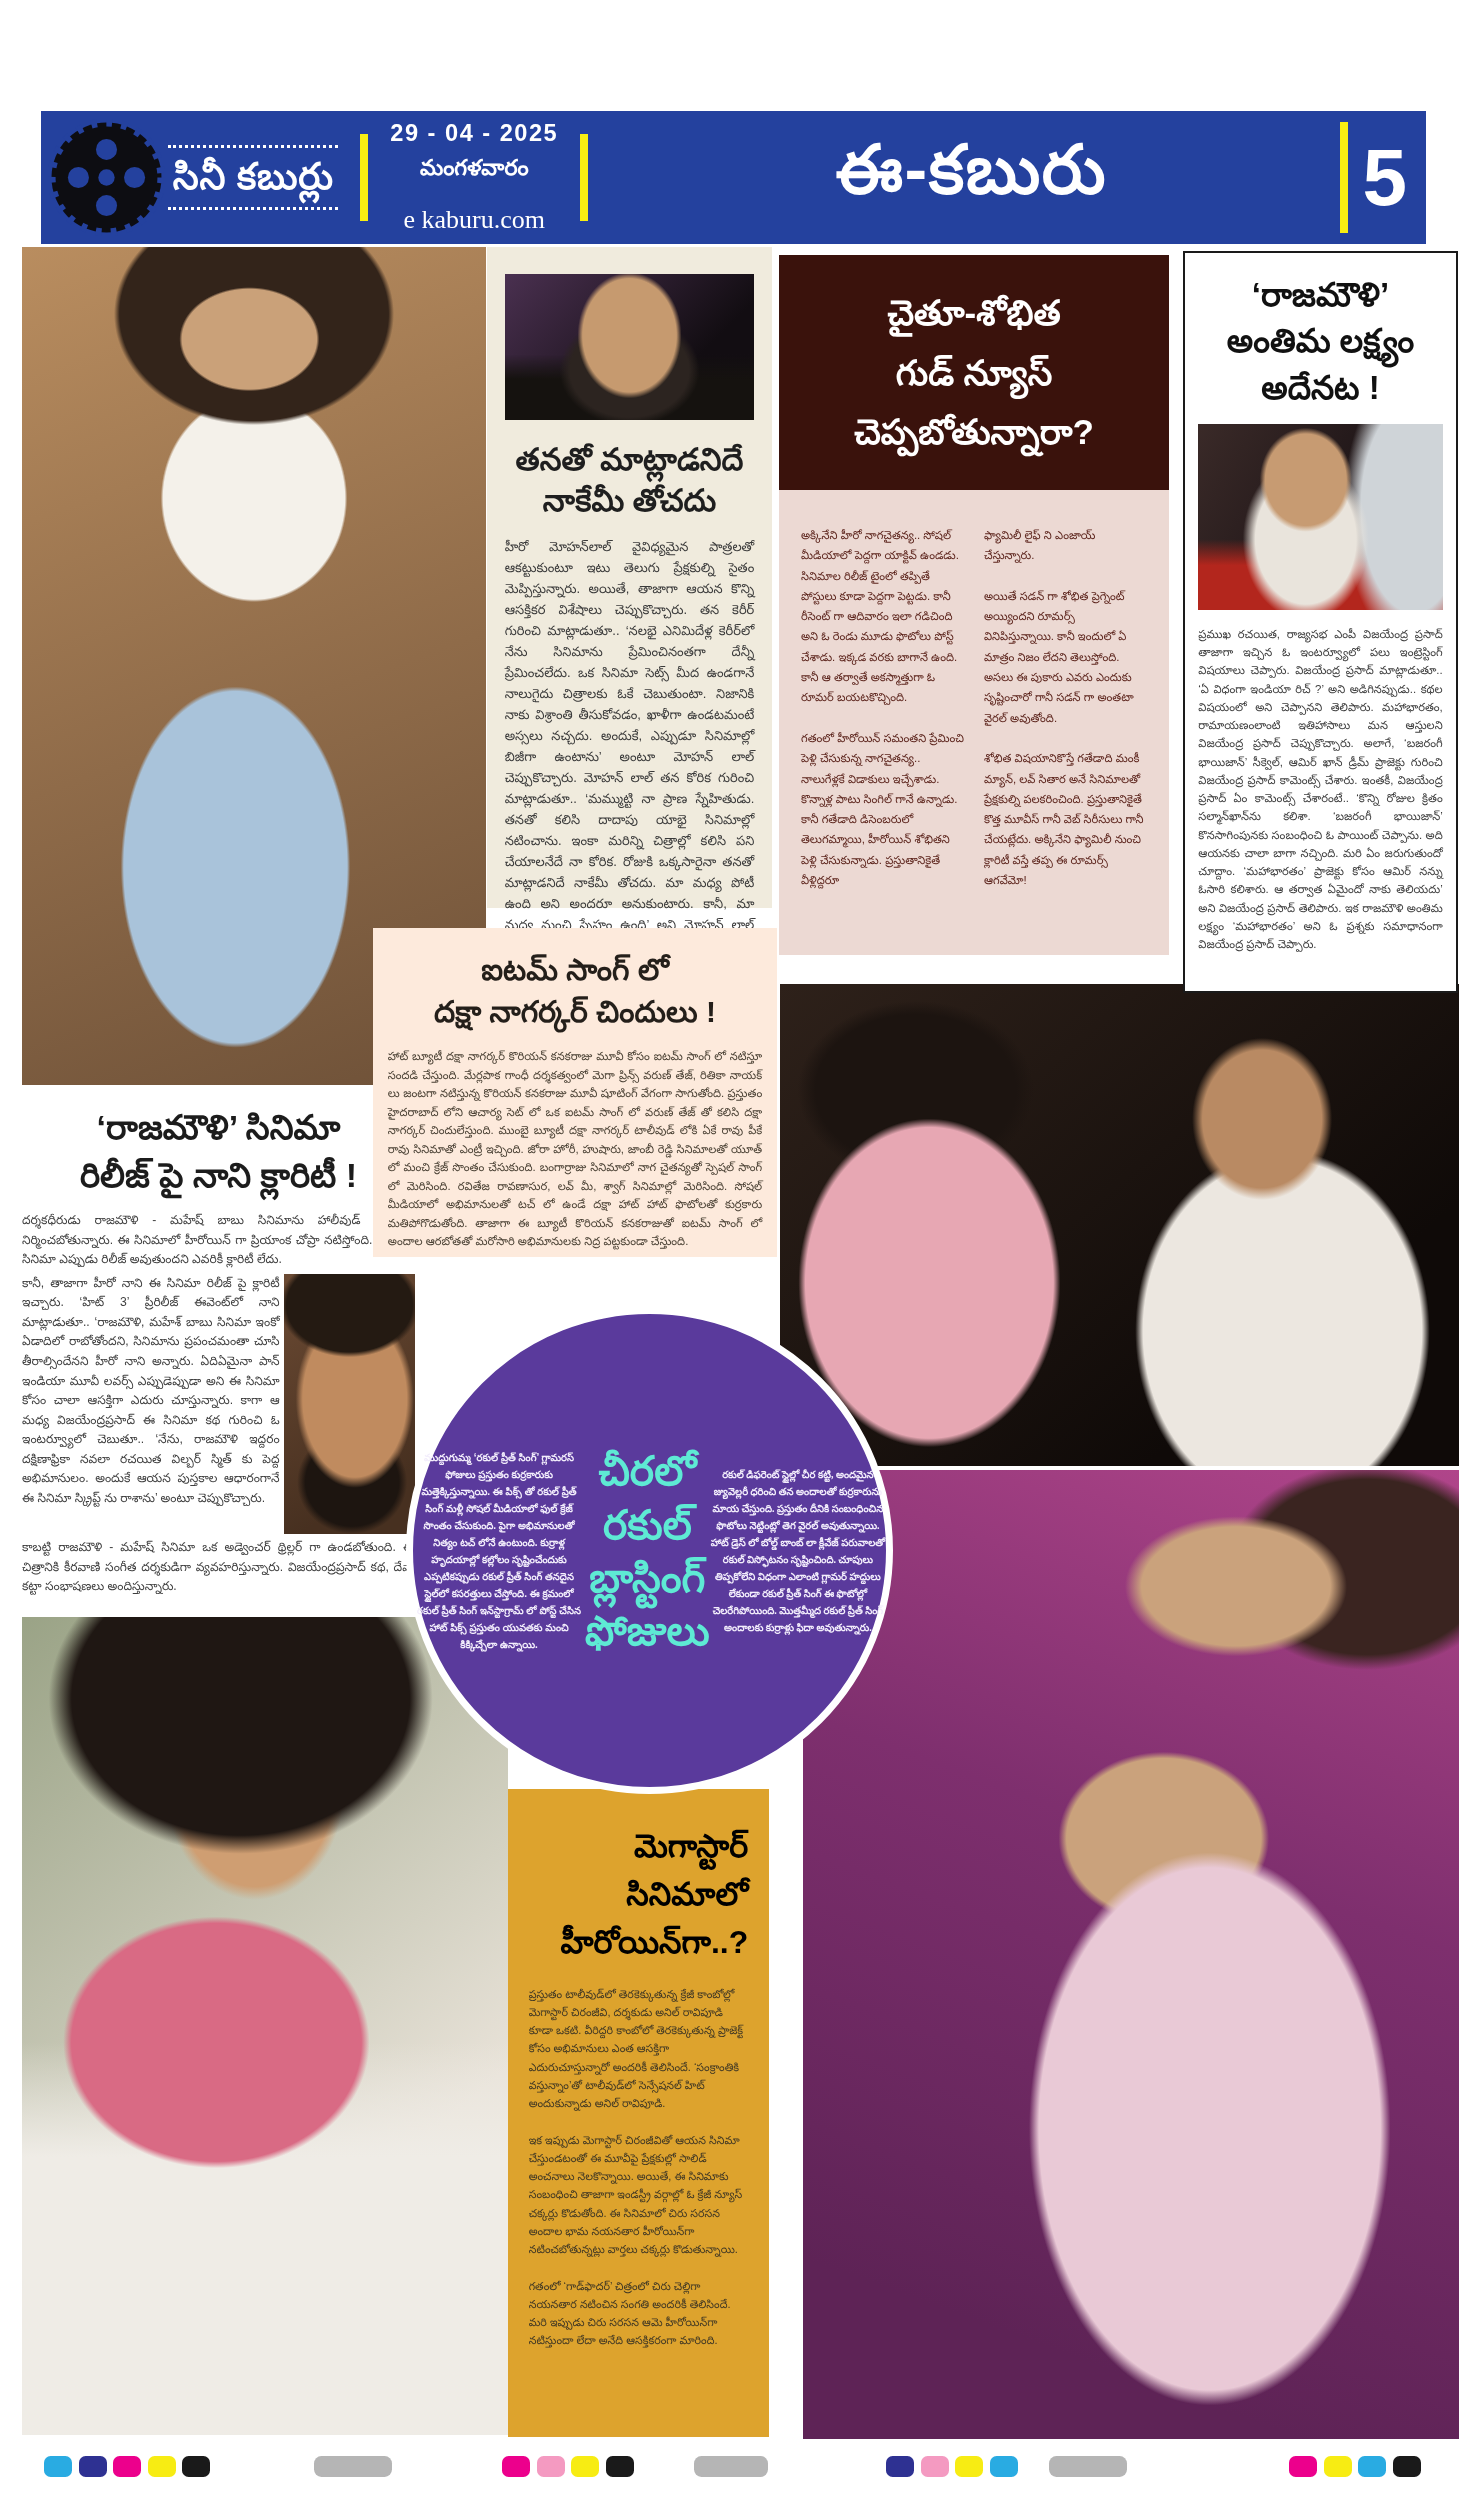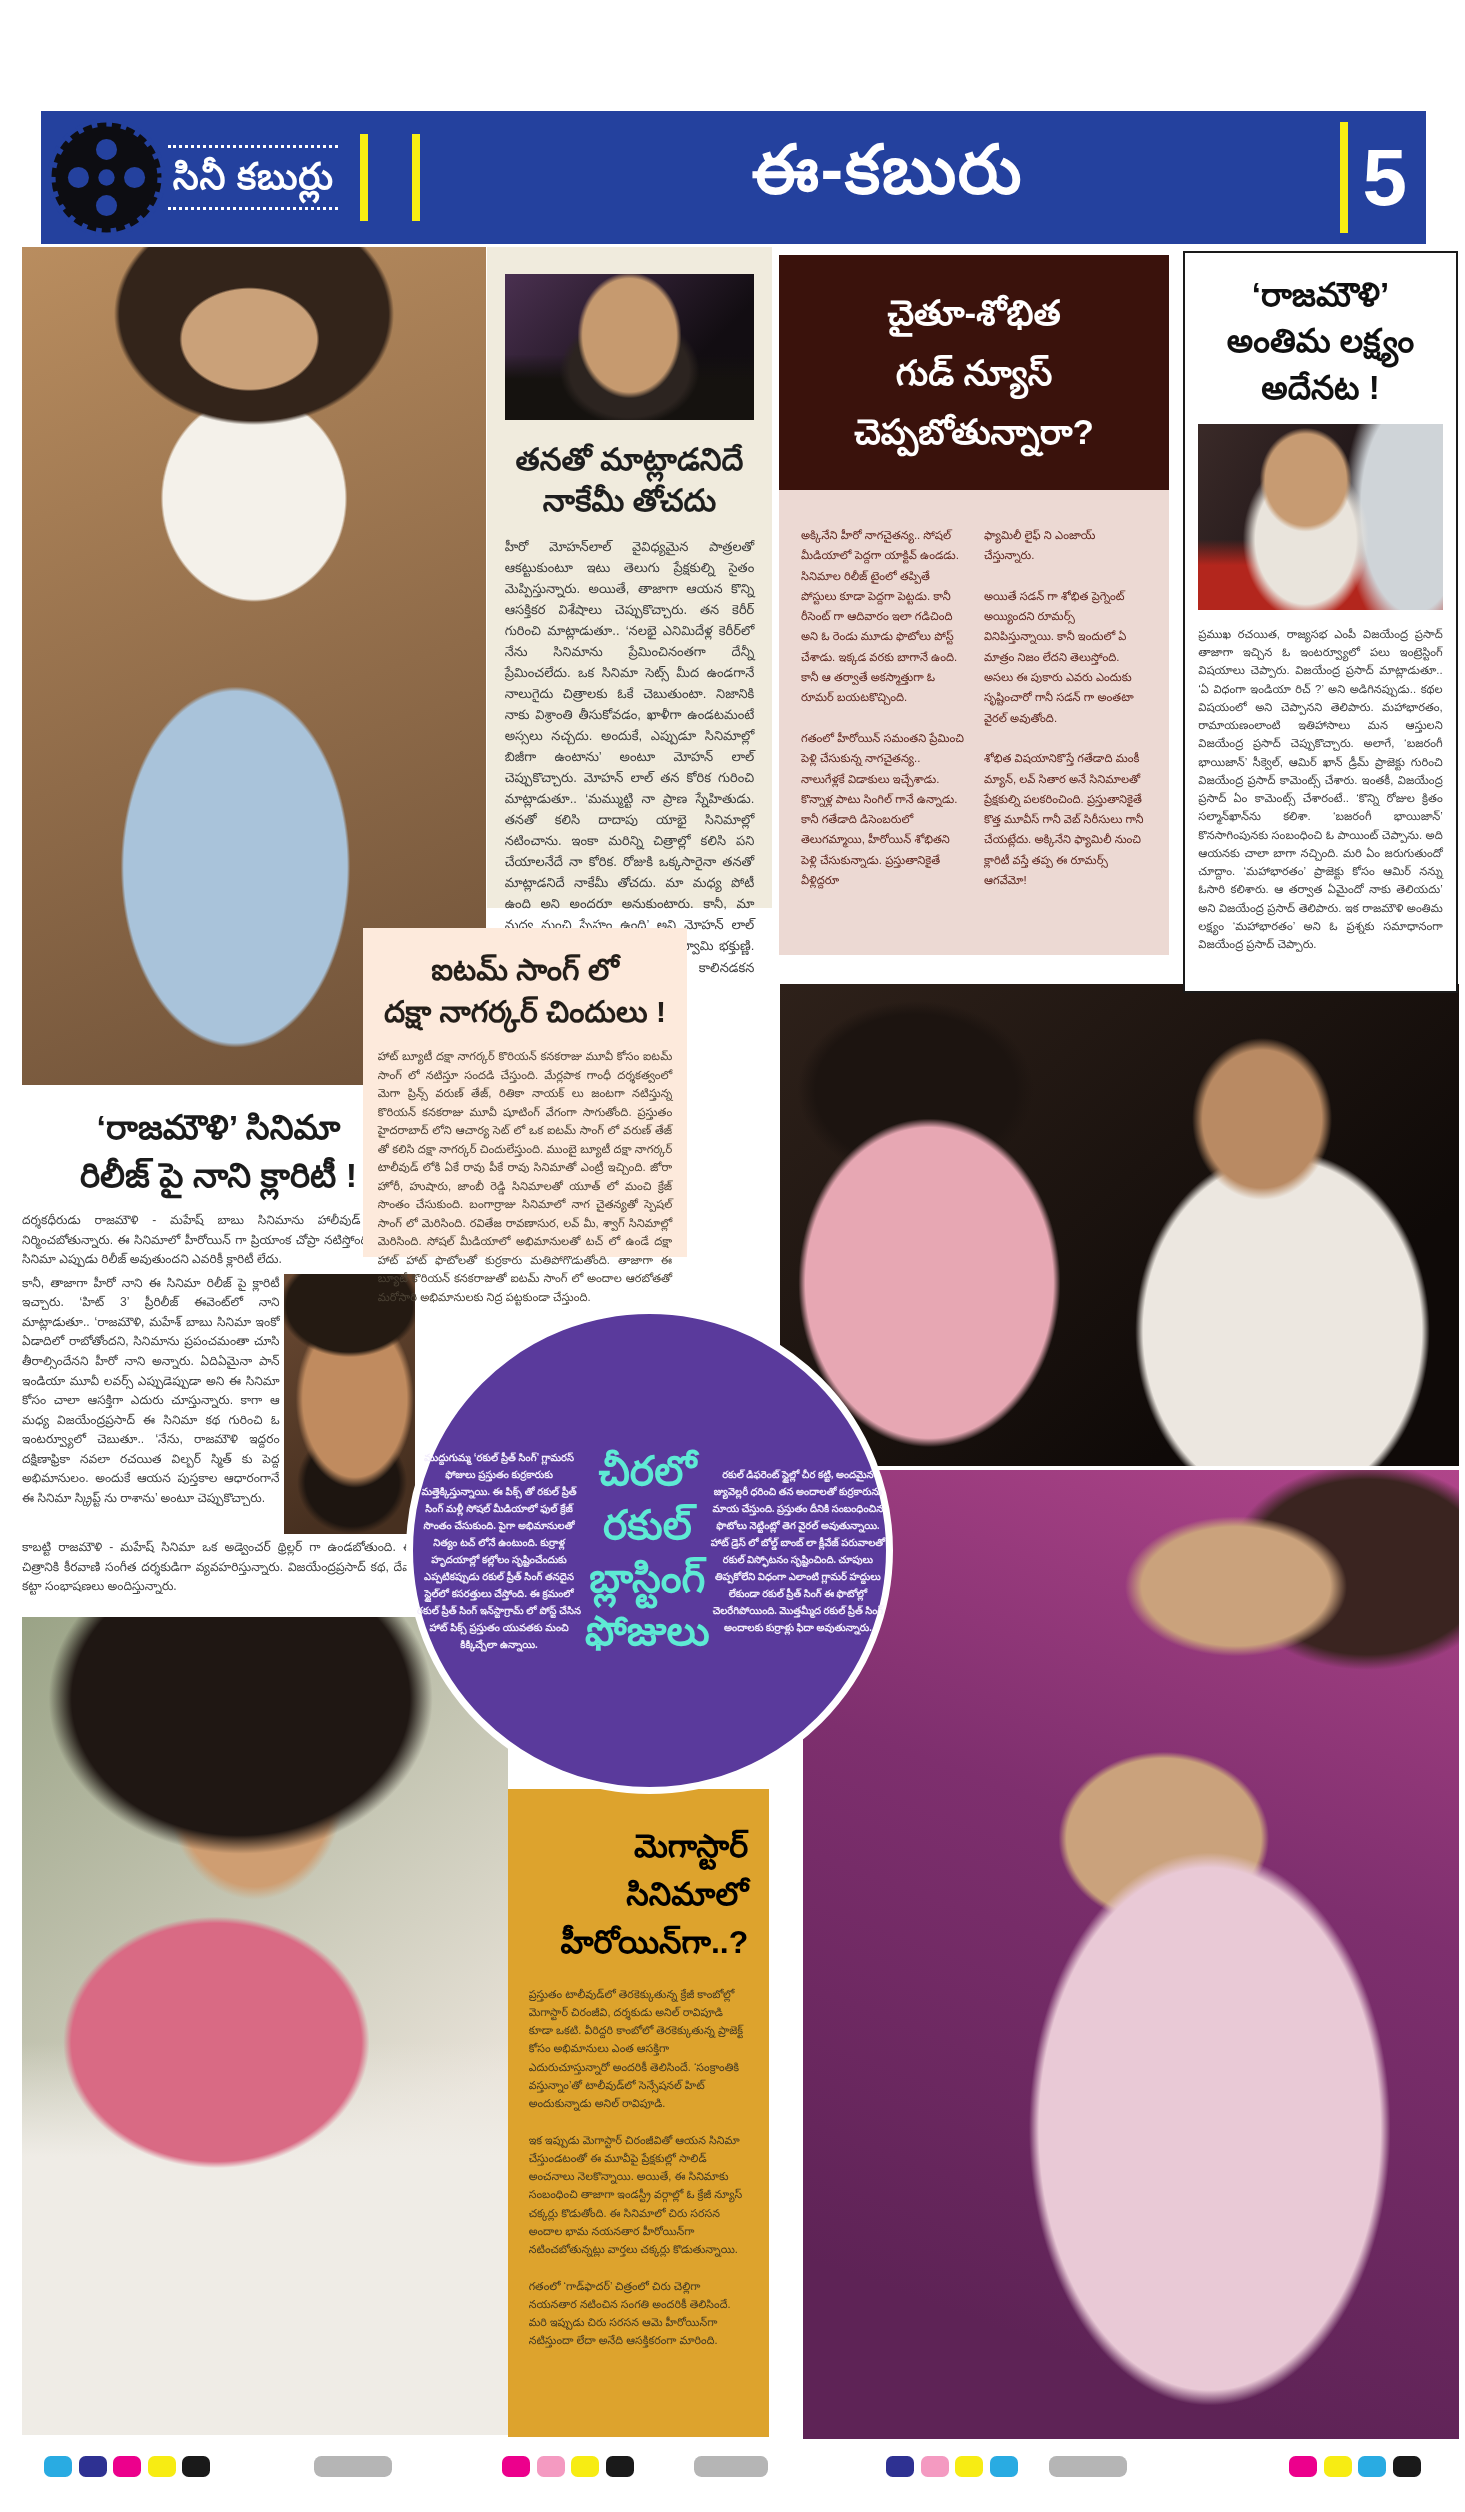--- a/index.html
+++ b/index.html
@@ -86,21 +86,21 @@
   .chaitu-panel{position:absolute;left:779px;top:490px;width:390px;height:465px;
     background:#ecd9d3;box-sizing:border-box;padding:35px 22px;display:flex;gap:20px;z-index:2;}
   .chaitu-panel .col{flex:1;font-size:11.4px;line-height:1.78;color:#5c241c;}
 
   .box-rajgoal{position:absolute;left:1183px;top:251px;width:275px;height:742px;
     background:#fff;border:2.2px solid #1a1a1a;box-sizing:border-box;padding:16.2px 13.3px 0;z-index:2;}
   .box-rajgoal h2{margin:3px 0 0;font-size:33px;line-height:1.4;text-align:center;
     color:#111;font-weight:800;}
   .box-rajgoal .body{font-size:11.4px;line-height:1.6;color:#3c3c3c;text-align:justify;}
 
-  .card-item{position:absolute;left:363px;top:928px;width:324px;height:329px;
+  .card-item{position:absolute;left:373px;top:928px;width:404px;height:329px;
     background:#fdeadc;box-sizing:border-box;padding:20.7px 14.8px 0;z-index:3;}
   .card-item h2{margin:0 0 14.8px;font-size:30px;line-height:1.4;text-align:center;
     color:#241f1a;font-weight:800;}
   .card-item .body{font-size:11.4px;line-height:1.62;color:#4a4134;text-align:justify;}
 
   .card-nani{position:absolute;left:22px;top:1104px;width:393px;height:513px;z-index:2;}
   .card-nani h2{margin:0 0 11.8px;font-size:34px;line-height:1.4;text-align:center;
     color:#1c1c1c;font-weight:800;}
   .card-nani .body{font-size:12.2px;line-height:1.6;color:#3f3f3f;text-align:justify;}
   .nani-row{display:flex;margin-top:4.4px;}
@@ -139,20 +139,25 @@
       <circle cx="50" cy="50" r="47" fill="#0d0d12"></circle>
       <circle cx="50" cy="50" r="47" fill="none" stroke="#24419e" stroke-width="7" stroke-dasharray="5 8"></circle>
       <circle cx="50" cy="26" r="9" fill="#24419e"></circle>
       <circle cx="26" cy="50" r="9" fill="#24419e"></circle>
       <circle cx="50" cy="74" r="9" fill="#24419e"></circle>
       <circle cx="74" cy="50" r="9" fill="#24419e"></circle>
       <circle cx="50" cy="50" r="7" fill="#24419e"></circle>
     </svg>
     <div class="logo-text">సినీ కబుర్లు</div>
     <div class="ybar"></div>
+    <div class="date-block">
+      <div class="issue-date">29 - 04 - 2025</div>
+      <div class="issue-day">మంగళవారం</div>
+      <div class="site">e kaburu.com</div>
+    </div>
     <div class="ybar"></div>
     <div class="masthead-title">ఈ-కబురు</div>
     <div class="ybar tall"></div>
     <div class="page-number">5</div>
   </header>
 
   <div class="photo photo-lead"></div>
   <div class="photo photo-couple"></div>
   <div class="photo photo-nayan"></div>
   <div class="photo photo-rakul"></div>

